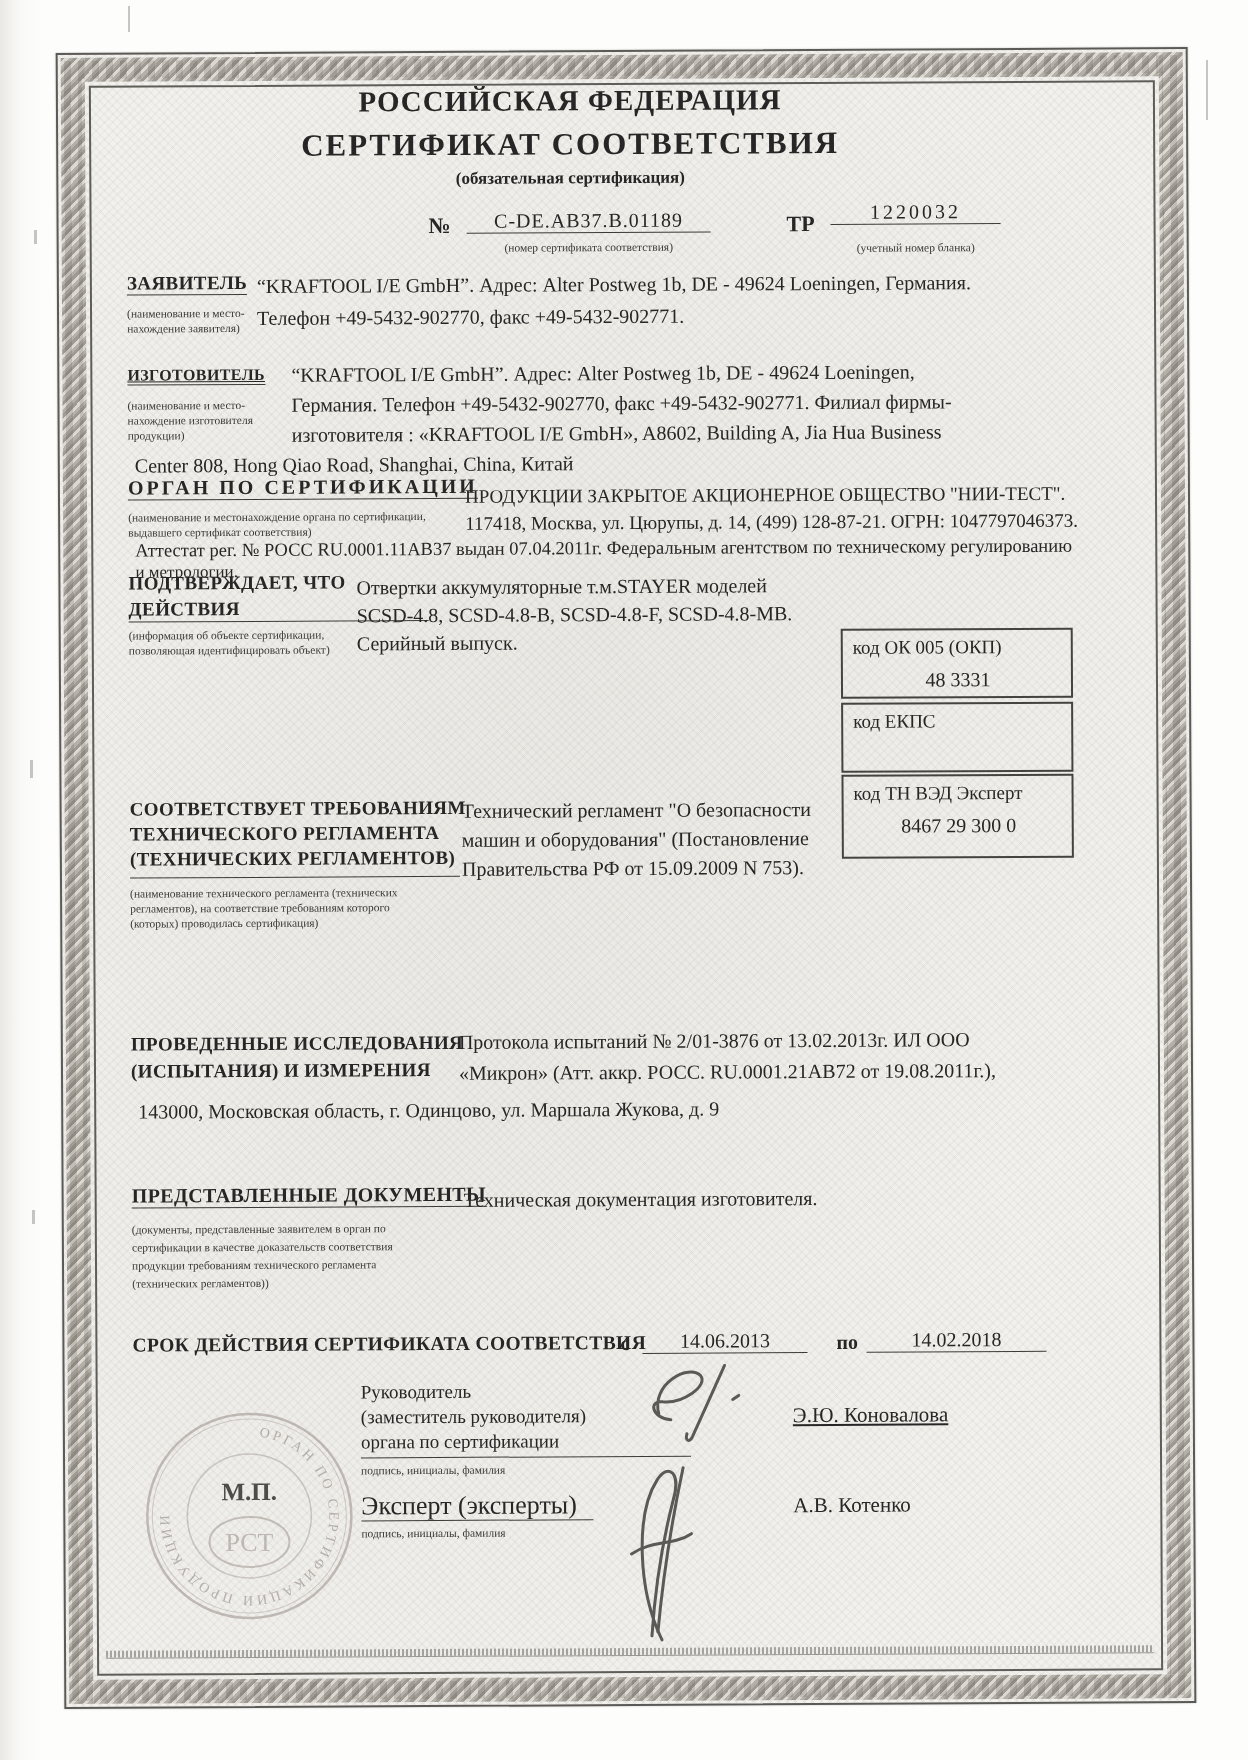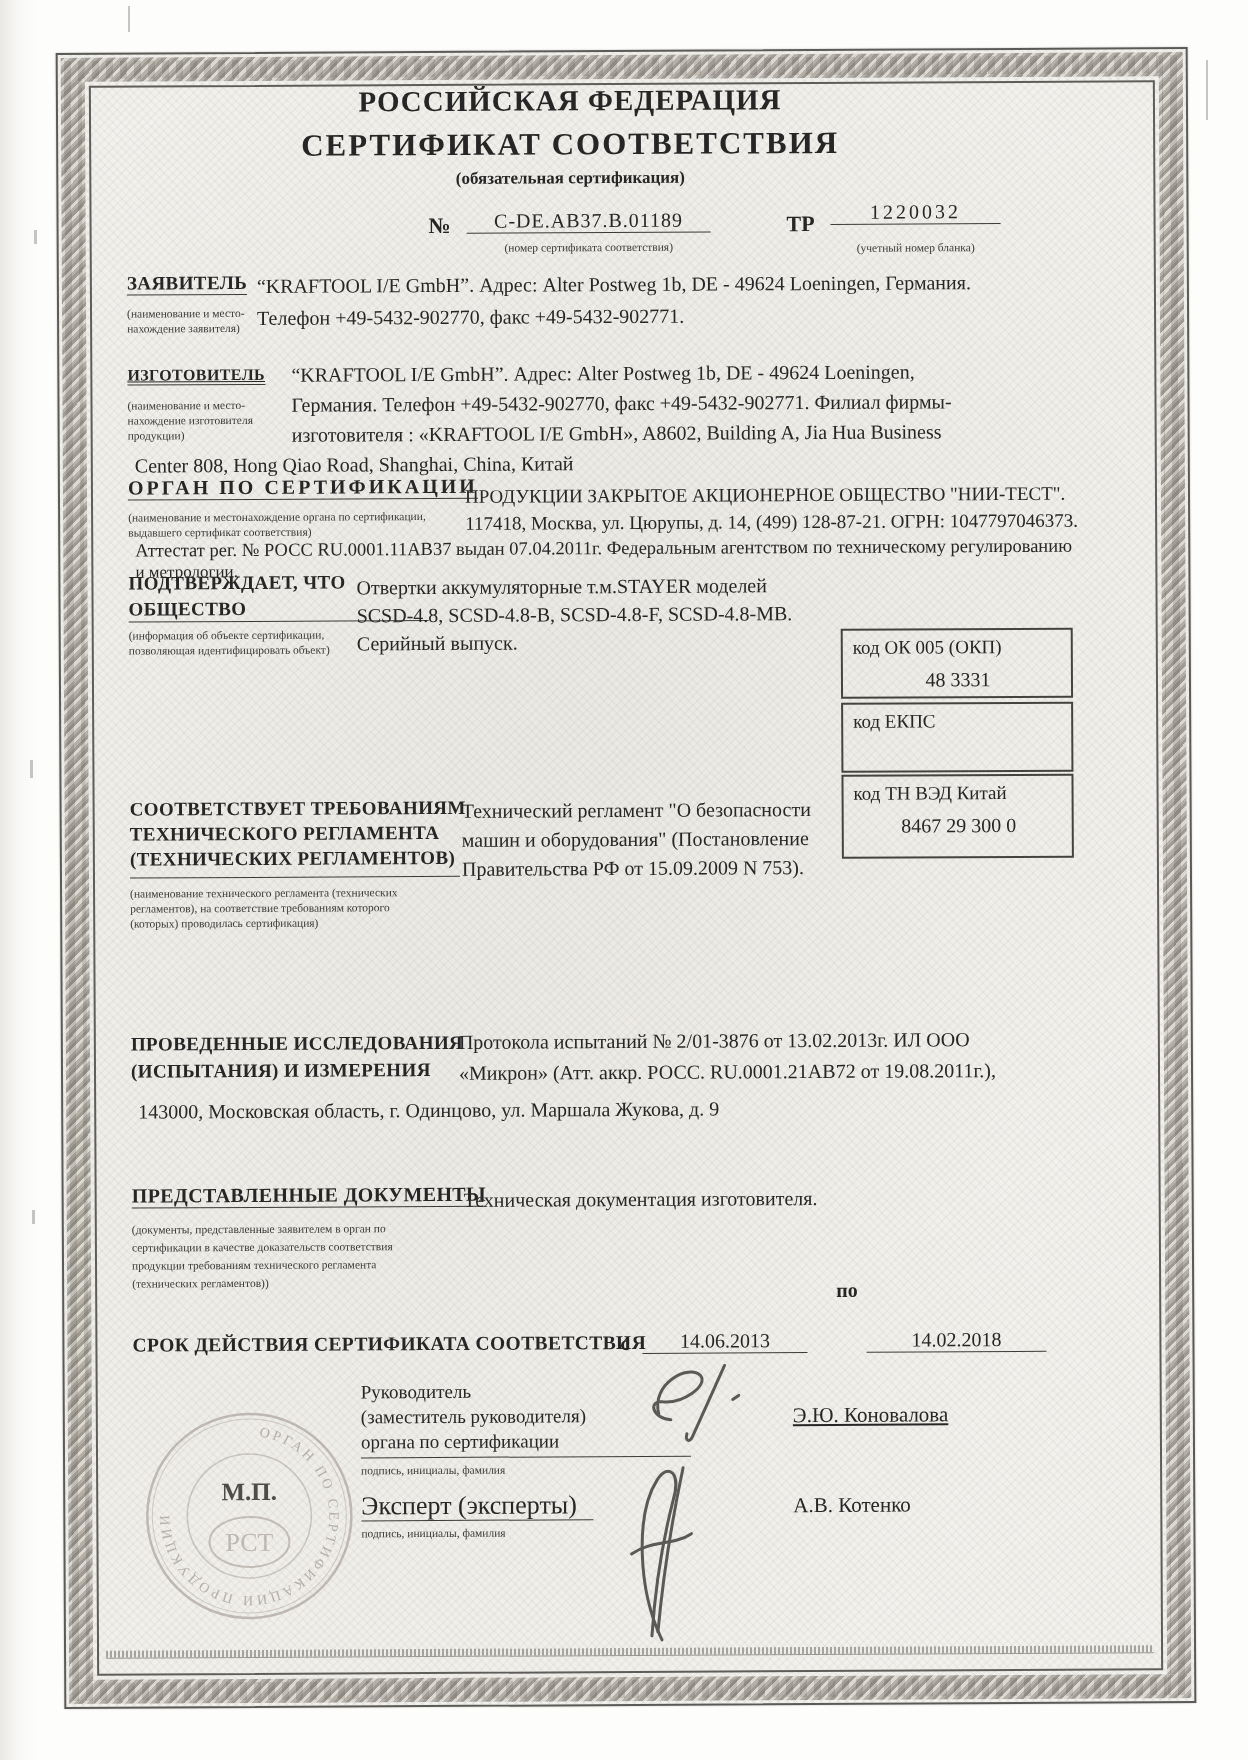--- a/index.html
+++ b/index.html
@@ -112,42 +112,42 @@
     </div>
     <div class="abs" style="left:405px;top:430px;font-size:19px;line-height:27px;white-space:nowrap;">
       <span>ПРОДУКЦИИ ЗАКРЫТОЕ АКЦИОНЕРНОЕ ОБЩЕСТВО "НИИ-ТЕСТ".</span><br>
       <span>117418, Москва, ул. Цюрупы, д. 14, (499) 128-87-21. ОГРН: 1047797046373.</span>
     </div>
     <div class="abs" style="left:75px;top:486px;font-size:18.5px;white-space:nowrap;">Аттестат рег. № РОСС RU.0001.11АВ37 выдан 07.04.2011г. Федеральным агентством по техническому регулированию</div>
     <div class="abs" style="left:75px;top:508px;font-size:17px;">и метрологии.</div>
 
     <div class="abs lbl" style="left:68px;top:516px;line-height:26px;">
       <span>ПОДТВЕРЖДАЕТ, ЧТО</span><br>
-      <span>ОБЩЕСТВО</span>
+      <span>ДЕЙСТВИЯ</span>
     </div>
     <div class="abs uline" style="left:68px;top:566px;width:300px;height:1px;"></div>
     <div class="abs cap" style="left:68px;top:574px;">
       <span>(информация об объекте сертификации,</span><br>
       <span>позволяющая идентифицировать объект)</span>
     </div>
     <div class="abs val" style="left:296px;top:520px;line-height:28px;">
       <span>Отвертки аккумуляторные т.м.STAYER моделей</span><br>
       <span>SCSD-4.8, SCSD-4.8-B, SCSD-4.8-F, SCSD-4.8-MB.</span><br>
       <span>Серийный выпуск.</span>
     </div>
 
     <div class="abs codebox" style="left:780px;top:578px;width:210px;height:56px;">
       <span>код ОК 005 (ОКП)</span>
       <span class="cval">48 3331</span>
     </div>
     <div class="abs codebox" style="left:780px;top:652px;width:210px;height:56px;">
       <span>код ЕКПС</span>
     </div>
     <div class="abs codebox" style="left:780px;top:724px;width:210px;height:70px;">
-      <span>код ТН ВЭД Китай</span>
+      <span>код ТН ВЭД Эксперт</span>
       <span class="cval">8467 29 300 0</span>
     </div>
 
     <div class="abs lbl" style="left:68px;top:742px;line-height:25px;">
       <span>СООТВЕТСТВУЕТ ТРЕБОВАНИЯМ</span><br>
       <span>ТЕХНИЧЕСКОГО  РЕГЛАМЕНТА</span><br>
       <span>(ТЕХНИЧЕСКИХ  РЕГЛАМЕНТОВ)</span>
     </div>
     <div class="abs uline" style="left:68px;top:822px;width:330px;height:1px;"></div>
     <div class="abs cap" style="left:68px;top:832px;">
@@ -176,21 +176,21 @@
       <span>(документы, представленные заявителем в орган по</span><br>
       <span>сертификации в качестве доказательств соответствия</span><br>
       <span>продукции требованиям технического регламента</span><br>
       <span>(технических регламентов))</span>
     </div>
     <div class="abs val" style="left:400px;top:1132px;">Техническая документация изготовителя.</div>
 
     <div class="abs lbl" style="left:68px;top:1280px;font-size:19.5px;">СРОК ДЕЙСТВИЯ СЕРТИФИКАТА СООТВЕТСТВИЯ</div>
     <div class="abs" style="left:556px;top:1280px;font-size:20px;font-weight:bold;">с</div>
     <div class="abs center uline" style="left:578px;top:1278px;width:165px;font-size:20px;">14.06.2013</div>
-    <div class="abs" style="left:772px;top:1228px;font-size:20px;font-weight:bold;">по</div>
+    <div class="abs" style="left:772px;top:1280px;font-size:20px;font-weight:bold;">по</div>
     <div class="abs center uline" style="left:802px;top:1278px;width:180px;font-size:20px;">14.02.2018</div>
 
     <div class="abs" style="left:296px;top:1326px;font-size:19px;line-height:25px;white-space:nowrap;">
       <span>Руководитель</span><br>
       <span>(заместитель руководителя)</span><br>
       <span>органа  по  сертификации</span>
     </div>
     <div class="abs uline" style="left:296px;top:1403px;width:330px;height:1px;"></div>
     <div class="abs cap" style="left:296px;top:1410px;">подпись, инициалы, фамилия</div>
     <svg class="abs sig-svg" style="left:572px;top:1304px;" width="140" height="96" viewBox="0 0 140 96">

